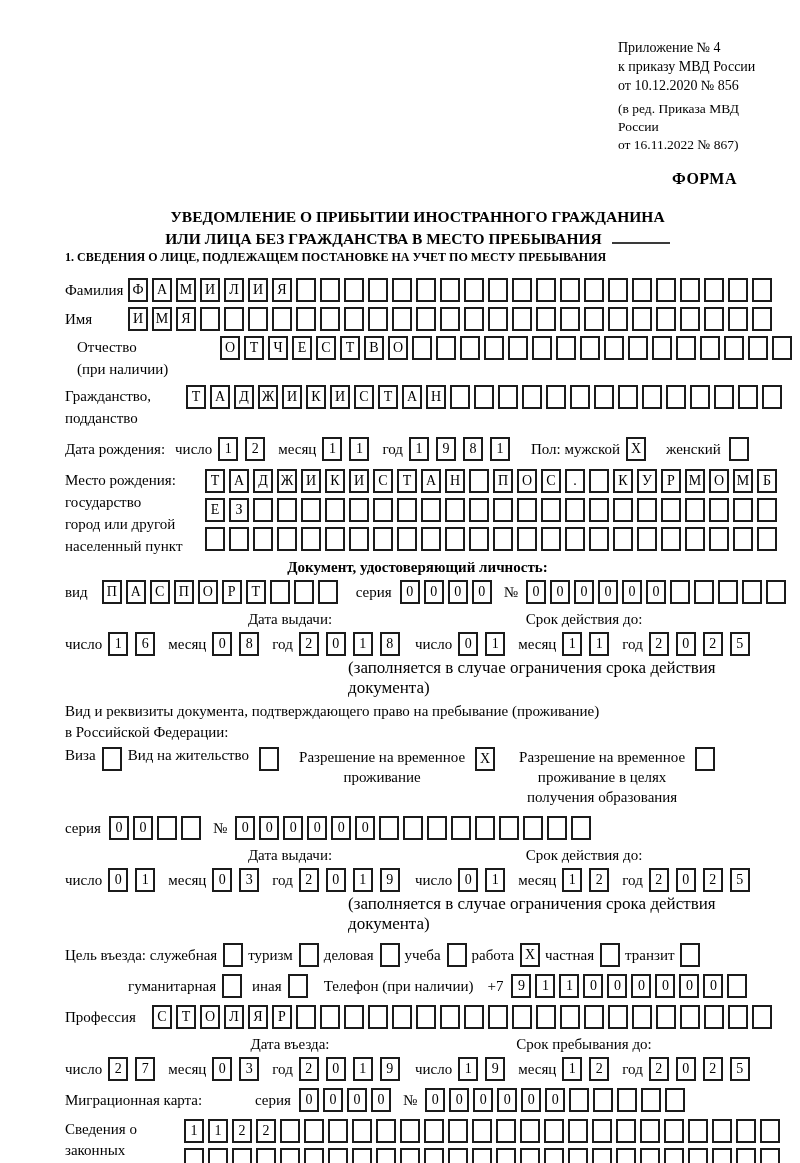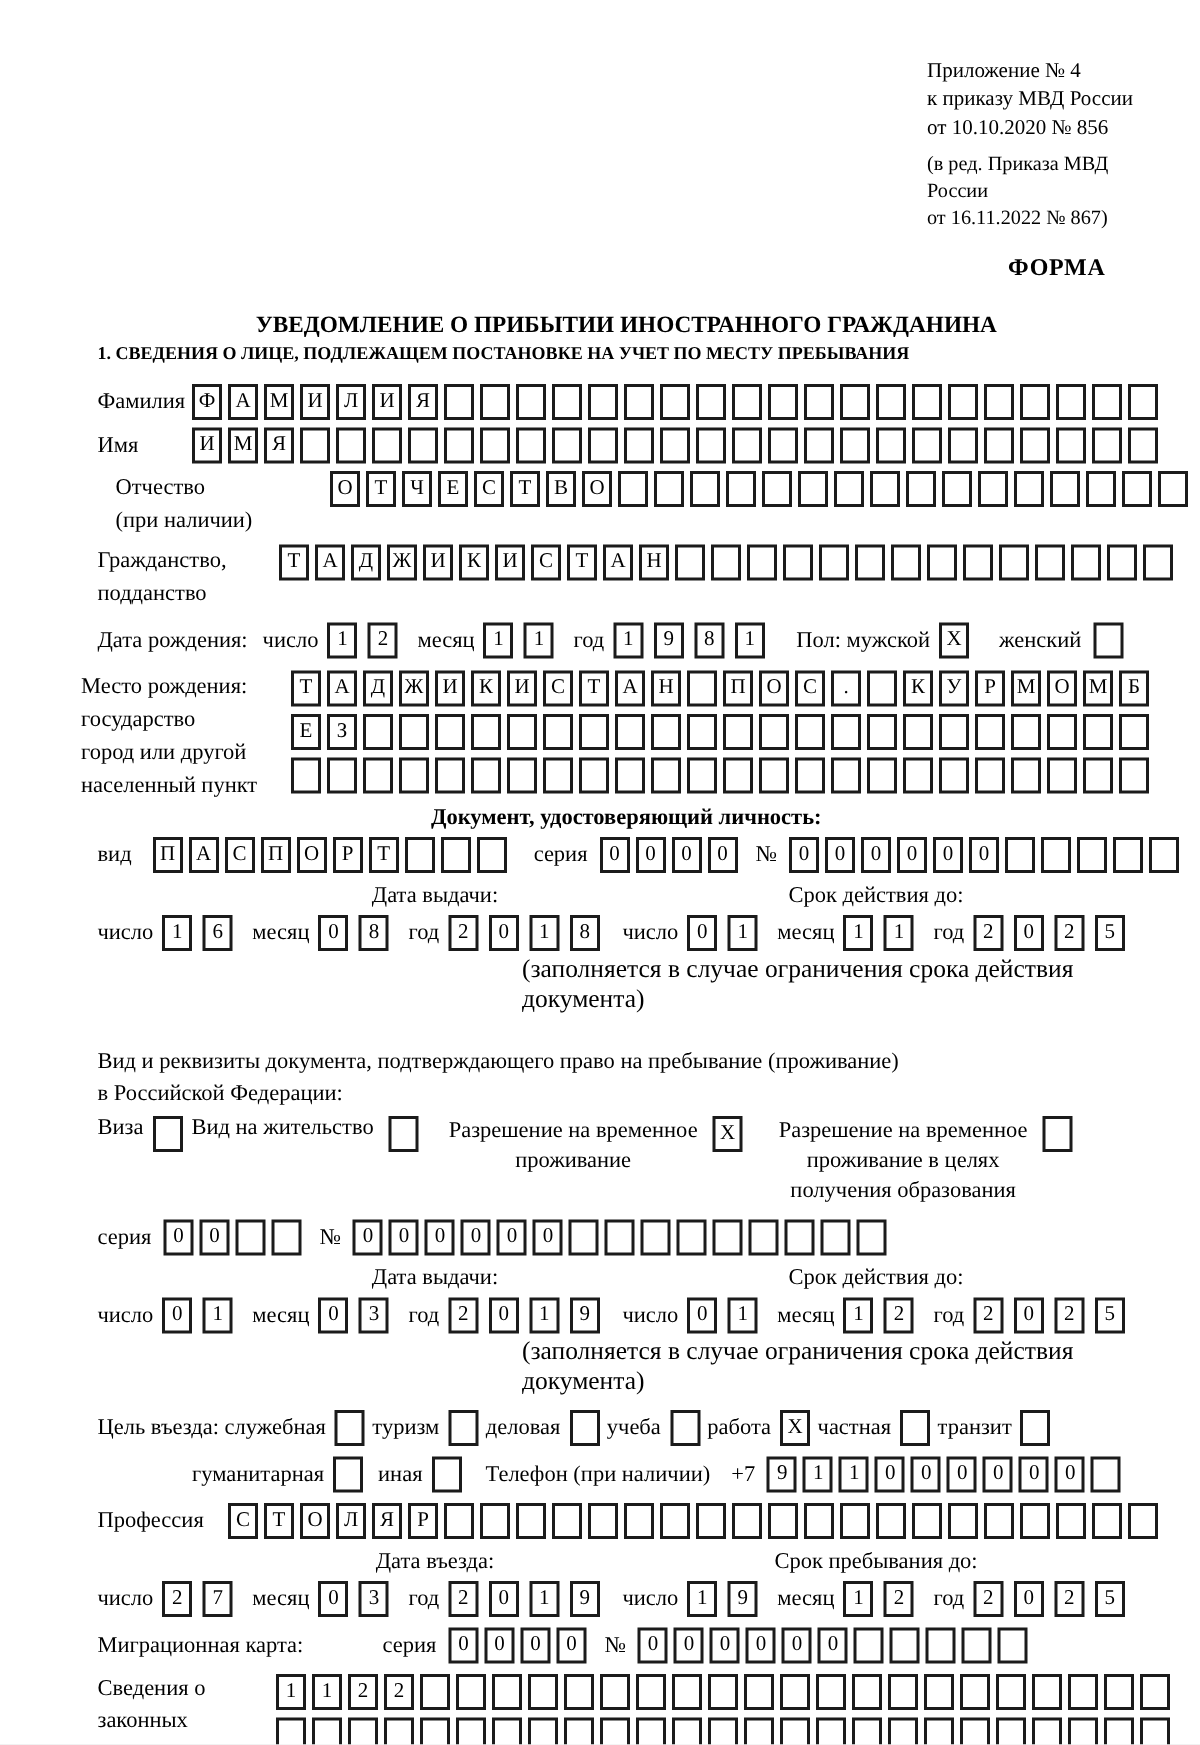--- a/index.html
+++ b/index.html
@@ -44,31 +44,34 @@
   .optblock { text-align:center; line-height:20px; flex:none; }
 </style>
 </head>
 <body>
 
 <div class="page">
 
   <div class="hdr">
     <div>Приложение № 4</div>
     <div>к приказу МВД России</div>
-    <div>от 10.10.2020 № 856</div>
+    <div>от 10.12.2020 № 856</div>
   </div>
   <div class="hdr2">
     <div>(в ред. Приказа МВД России</div>
     <div>от 16.11.2022 № 867)</div>
   </div>
 
   <div class="forma">ФОРМА</div>
 
   <div class="title">
     <div>УВЕДОМЛЕНИЕ О ПРИБЫТИИ ИНОСТРАННОГО ГРАЖДАНИНА</div>
+    <div>
+      <span>ИЛИ ЛИЦА БЕЗ ГРАЖДАНСТВА В МЕСТО ПРЕБЫВАНИЯ</span><span class="uline"></span>
+    </div>
   </div>
 
   <div class="sec">1. СВЕДЕНИЯ О ЛИЦЕ, ПОДЛЕЖАЩЕМ ПОСТАНОВКЕ НА УЧЕТ ПО МЕСТУ ПРЕБЫВАНИЯ</div>
 
   <div class="frow" style="margin-top:13px;">
     <span class="lbl w63">Фамилия</span>
     <span class="cells">
         <span class="cell">Ф</span>
         <span class="cell">А</span>
         <span class="cell">М</span>
@@ -221,21 +224,21 @@
     <span class="lbl ml14 mr6">Пол: мужской</span>
     <span class="cells cbx">
         <span class="cell">X</span>
       </span>
     <span class="lbl ml20 mr8">женский</span>
     <span class="cells cbx">
         <span class="cell"></span>
       </span>
   </div>
 
-  <div class="frow top" style="margin-top:8px;justify-content:flex-end;">
+  <div class="frow top" style="margin-top:8px;">
     <span class="lbl w140 lh22">
       <span>Место рождения:</span><br>
       <span>государство</span><br>
       <span>город или другой</span><br>
       <span>населенный пункт</span>
     </span>
     <span class="stack">
       <span class="cells">
           <span class="cell">Т</span>
           <span class="cell">А</span>
@@ -395,21 +398,21 @@
       <span class="cells dcs">
           <span class="cell">2</span>
           <span class="cell">0</span>
           <span class="cell">2</span>
           <span class="cell">5</span>
         </span>
     </span>
   </div>
   <div class="note" style="margin-left:283px;">(заполняется в случае ограничения срока действия документа)</div>
 
-  <div style="margin-top:24px;">Вид и реквизиты документа, подтверждающего право на пребывание (проживание)</div>
+  <div style="margin-top:5px;">Вид и реквизиты документа, подтверждающего право на пребывание (проживание)</div>
   <div style="margin-top:4px;">в Российской Федерации:</div>
 
   <div class="frow top" style="margin-top:6px;">
     <span class="lbl">Виза</span>
     <span class="cells cbx ml6">
         <span class="cell"></span>
       </span>
     <span class="lbl ml18">Вид на жительство</span>
     <span class="cells cbx ml10">
         <span class="cell"></span>

